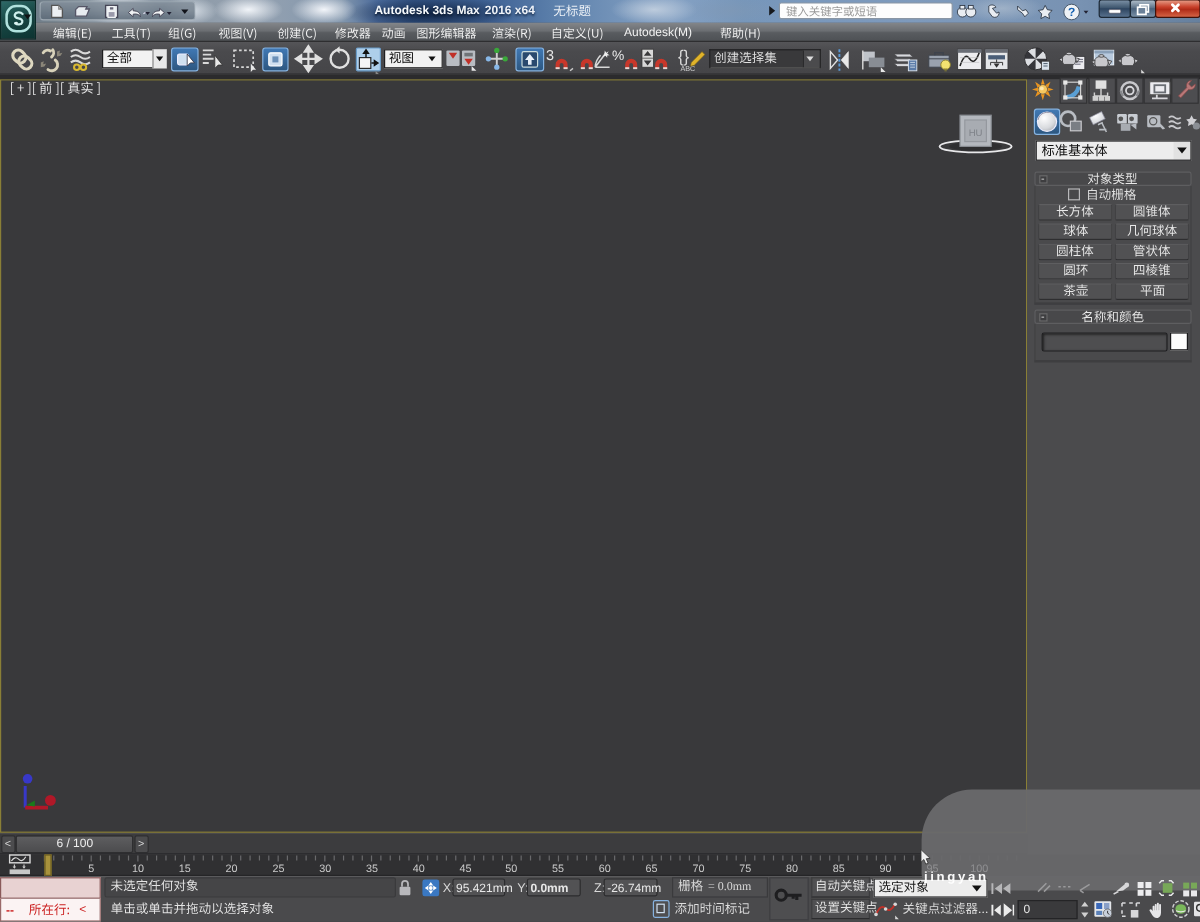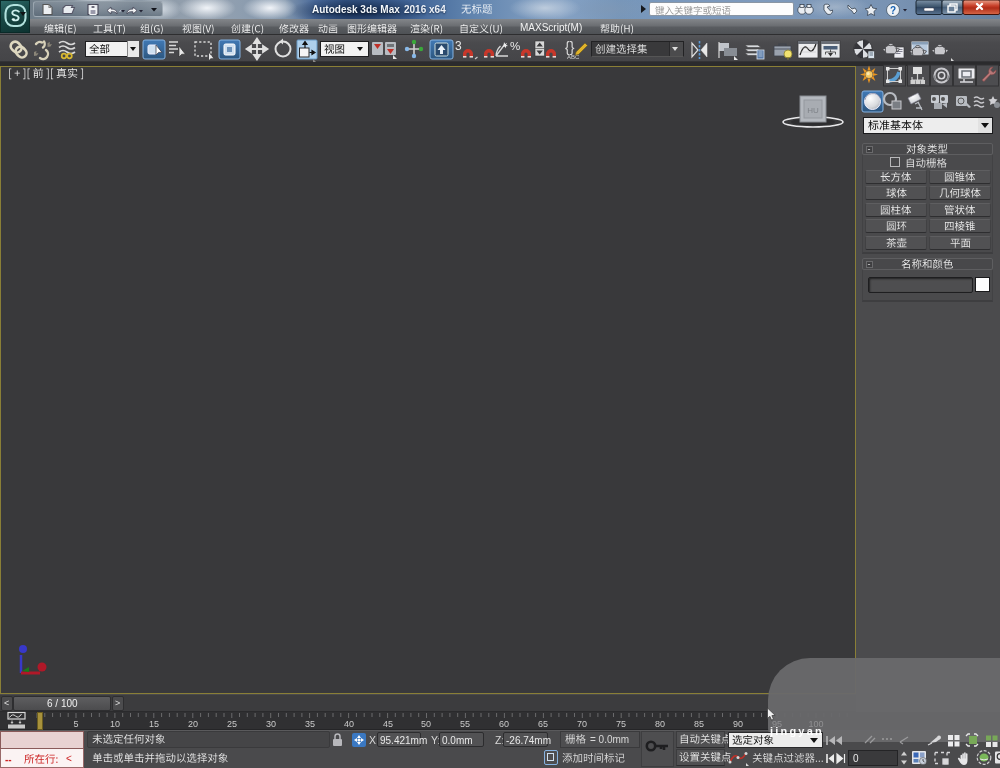--- a/index.html
+++ b/index.html
@@ -190,21 +190,21 @@
       </svg></div>
 <div class="abs" style="left:600px;top:22px"><svg width="34.0" height="12.5" viewBox="0 0 3404 1250" style="overflow:visible">
         <g fill="#f2f2f2" transform="translate(0,840)">
           <path transform="translate(0,0) scale(1,-1)" d="M274 840V761H66V700H274V627H87V568H274V544C274 528 272 510 266 490H50V429H237C206 384 154 340 69 311C86 297 110 273 122 257C231 300 291 366 322 429H540V490H344C348 510 350 528 350 544V568H513V627H350V700H534V761H350V840ZM584 798V303H656V733H827C800 690 767 640 734 596C822 547 855 502 855 466C855 445 848 431 830 423C818 419 803 416 788 415C759 413 723 414 680 418C692 401 702 374 704 355C743 351 786 352 820 355C840 357 863 363 880 371C913 389 930 417 929 461C929 506 900 554 814 607C856 657 900 718 938 770L886 801L873 798ZM150 262V-26H226V194H458V-78H536V194H789V58C789 45 785 41 768 40C752 40 693 40 629 41C639 23 651 -4 655 -24C739 -24 792 -24 824 -13C856 -2 866 19 866 56V262H536V341H458V262Z"></path>
           <path transform="translate(1000,0) scale(1,-1)" d="M633 840C633 763 633 686 631 613H466V542H628C614 300 563 93 371 -26C389 -39 414 -64 426 -82C630 52 685 279 700 542H856C847 176 837 42 811 11C802 -1 791 -4 773 -4C752 -4 700 -3 643 1C656 -19 664 -50 666 -71C719 -74 773 -75 804 -72C836 -69 857 -60 876 -33C909 10 919 153 929 576C929 585 929 613 929 613H703C706 687 706 763 706 840ZM34 95 48 18C168 46 336 85 494 122L488 190L433 178V791H106V109ZM174 123V295H362V162ZM174 509H362V362H174ZM174 576V723H362V576Z"></path>
           <path transform="translate(2000,0) scale(1,-1)" d="M239 -196 295 -171C209 -29 168 141 168 311C168 480 209 649 295 792L239 818C147 668 92 507 92 311C92 114 147 -47 239 -196Z"></path>
           <path transform="translate(2338,0) scale(1,-1)" d="M101 0H193V346H535V0H628V733H535V426H193V733H101Z"></path>
           <path transform="translate(3066,0) scale(1,-1)" d="M99 -196C191 -47 246 114 246 311C246 507 191 668 99 818L42 792C128 649 171 480 171 311C171 141 128 -29 42 -171Z"></path>
         </g>
       </svg></div>
-<div class="txt" style="left:520px;top:23px;font-size:10px;color:#f2f2f2;font-weight:normal;">MAXScript(M)</div>
+<div class="txt" style="left:520px;top:23px;font-size:10px;color:#f2f2f2;font-weight:normal;">Autodesk(M)</div>
 <div class="abs" style="left:0;top:0;width:30px;height:33px;background:linear-gradient(160deg,#2e6a68,#174744 45%,#0d3331);border:1px solid #0a2a28"></div>
 <svg class="abs" style="left:2px;top:3px" width="26" height="27">
 <rect x="3.5" y="2" width="20" height="21" rx="8" fill="none" stroke="#b2e2de" stroke-width="2.1"></rect>
 <path d="M16.8 8.6 c-1.8-1.9-5.6-1.6-6.4.5 -.7 1.9 1.1 2.9 3 3.3 1.9.4 3.8 1.2 3.1 3.2 -.7 2.1-4 2.3-5.9.8" fill="none" stroke="#cdeeec" stroke-width="1.9" stroke-linecap="round"></path>
 <ellipse cx="11.6" cy="16.2" rx="1.35" ry="1" fill="#dff4f2"></ellipse>
 </svg>
 <path d="">
 <div class="abs" style="left:20px;top:12px;width:0;height:0;border-top:4px solid #0f1214;border-left:3.5px solid transparent;border-right:3.5px solid transparent"></div>
 <div class="abs" style="left:0px;top:35px;width:1000px;height:27px;background:linear-gradient(180deg,#555558,#4a4a4d 30%,#454548);border-bottom:1px solid #333336"></div>
 <svg class="abs" style="left:0;top:35px" width="1000" height="27">
@@ -833,32 +833,32 @@
 <path d="M4 7 v-2.5 a2.5 2.5 0 0 1 5 0 v2.5" fill="none" stroke="#b8b8bc" stroke-width="1.5"></path>
 <rect x="21" y="1" width="14" height="14" rx="2" fill="#3a78c2"></rect>
 <path d="M28 3 l2 3 h-4z M28 13 l-2-3 h4z M23 8 l3-2 v4z M33 8 l-3-2 v4z" fill="#fff"></path>
 <circle cx="28" cy="8" r="1.6" fill="#fff"></circle>
 </svg>
 <div class="txt" style="left:369px;top:735px;font-size:10.5px;color:#d8d8d8;font-weight:normal;">X:</div>
 <div class="abs" style="left:377px;top:732px;width:44px;height:15px;background:#525254;border:1px solid #2c2c2e;border-radius:2px"></div>
 <div class="txt" style="left:380px;top:735.5px;font-size:10px;color:#e8e8e8;font-weight:normal;">95.421mm</div>
 <div class="txt" style="left:431px;top:735px;font-size:10.5px;color:#d8d8d8;font-weight:normal;">Y:</div>
 <div class="abs" style="left:439px;top:732px;width:45px;height:15px;background:#525254;border:1px solid #2c2c2e;border-radius:2px"></div>
-<div class="txt" style="left:442px;top:735.5px;font-size:10px;color:#e8e8e8;font-weight:normal;">0.0mm</div>
+<div class="txt" style="left:442px;top:735.5px;font-size:10px;color:#e8e8e8;font-weight:bold;">0.0mm</div>
 <div class="txt" style="left:495px;top:735px;font-size:10.5px;color:#d8d8d8;font-weight:normal;">Z:</div>
 <div class="abs" style="left:503px;top:732px;width:45px;height:15px;background:#525254;border:1px solid #2c2c2e;border-radius:2px"></div>
 <div class="txt" style="left:506px;top:735.5px;font-size:10px;color:#e8e8e8;font-weight:normal;">-26.74mm</div>
 <div class="abs" style="left:560px;top:731px;width:80px;height:17px;background:#4e4e50;border:1px solid #3a3a3c"></div>
 <div class="abs" style="left:565px;top:733px"><svg width="21.0" height="13.1" viewBox="0 0 2000 1250" style="overflow:visible">
           <g fill="#d8d8d8" transform="translate(0,840)">
             <path transform="translate(0,0) scale(1,-1)" d="M670 803V442H606V803H393V442H335V371H392C389 234 373 72 296 -47C311 -53 338 -71 349 -83C431 44 451 224 454 371H543V9C543 -1 539 -4 529 -4C520 -5 492 -5 461 -4C470 -21 479 -50 482 -68C529 -68 558 -67 579 -55C600 -44 606 -24 606 9V371H670V367C670 235 666 66 613 -51C629 -57 658 -72 670 -82C727 38 734 228 734 367V371H832V-3C832 -13 829 -17 819 -17C809 -17 780 -18 748 -17C757 -34 767 -65 770 -82C818 -82 848 -81 870 -70C891 -58 898 -37 898 -3V371H960V442H898V803ZM832 442H734V738H832ZM543 442H455V738H543ZM163 840V628H53V558H160C136 421 86 260 32 172C44 156 62 128 71 108C105 165 137 251 163 343V-79H231V419C255 374 281 321 293 291L336 353C321 379 254 488 231 520V558H324V628H231V840Z"></path>
             <path transform="translate(1000,0) scale(1,-1)" d="M575 667H794C764 604 723 546 675 496C627 545 590 597 563 648ZM202 840V626H52V555H193C162 417 95 260 28 175C41 158 60 129 67 109C117 175 165 284 202 397V-79H273V425C304 381 339 327 355 299L400 356C382 382 300 481 273 511V555H387L363 535C380 523 409 497 422 484C456 514 490 550 521 590C548 543 583 495 626 450C541 377 441 323 341 291C356 276 375 248 384 230C410 240 436 250 462 262V-81H532V-37H811V-77H884V270L930 252C941 271 962 300 977 315C878 345 794 392 726 449C796 522 853 610 889 713L842 735L828 732H612C628 761 642 791 654 822L582 841C543 739 478 641 403 570V626H273V840ZM532 29V222H811V29ZM511 287C570 318 625 356 676 401C725 358 782 319 847 287Z"></path>
           </g>
         </svg></div>
-<div class="txt" style="left:590px;top:734.5px;font-size:10px;color:#d8d8d8;font-weight:normal;">= 0.0mm</div>
+<div class="txt" style="left:590px;top:734.5px;font-size:10px;color:#d8d8d8;font-weight:normal;font-family:Liberation Serif, serif;">= 0.0mm</div>
 <div class="abs" style="left:544px;top:750px;width:14px;height:15px;background:#4e4e50;border:1px solid #86b2e0;border-radius:2px"></div>
 <div class="abs" style="left:547px;top:753px;width:7px;height:8px;border:1.5px solid #d0e0f0"></div>
 <div class="abs" style="left:562px;top:752px"><svg width="63.0" height="13.1" viewBox="0 0 6000 1250" style="overflow:visible">
           <g fill="#dcdcdc" transform="translate(0,840)">
             <path transform="translate(0,0) scale(1,-1)" d="M407 289C384 213 342 126 280 75L335 34C400 92 441 186 466 266ZM643 254C672 187 701 99 709 40L770 63C760 120 732 207 699 273ZM766 281C823 205 883 100 907 31L970 63C944 132 884 233 825 309ZM533 397V3C533 -9 529 -13 515 -13C502 -13 459 -14 409 -12C418 -33 427 -60 430 -80C497 -80 541 -79 568 -68C595 -57 603 -37 603 2V397ZM85 777C143 748 213 701 246 667L291 728C256 761 186 804 129 831ZM38 506C98 480 170 437 205 405L248 466C212 498 140 537 79 561ZM60 -25 127 -67C171 22 221 139 259 239L199 281C157 173 100 49 60 -25ZM327 783V713H548C537 667 522 622 503 579H281V508H466C416 427 347 357 254 311C268 297 290 270 300 254C414 313 494 403 550 508H676C732 408 826 316 922 270C933 288 956 314 971 328C888 363 807 431 754 508H954V579H584C601 622 615 667 627 713H920V783Z"></path>
             <path transform="translate(1000,0) scale(1,-1)" d="M572 716V-65H644V9H838V-57H913V716ZM644 81V643H838V81ZM195 827 194 650H53V577H192C185 325 154 103 28 -29C47 -41 74 -64 86 -81C221 66 256 306 265 577H417C409 192 400 55 379 26C370 13 360 9 345 10C327 10 284 10 237 14C250 -7 257 -39 259 -61C304 -64 350 -65 378 -61C407 -57 426 -48 444 -22C475 21 482 167 490 612C490 623 490 650 490 650H267L269 827Z"></path>
             <path transform="translate(2000,0) scale(1,-1)" d="M474 452C527 375 595 269 627 208L693 246C659 307 590 409 536 485ZM324 402V174H153V402ZM324 469H153V688H324ZM81 756V25H153V106H394V756ZM764 835V640H440V566H764V33C764 13 756 6 736 6C714 4 640 4 562 7C573 -15 585 -49 590 -70C690 -70 754 -69 790 -56C826 -44 840 -22 840 33V566H962V640H840V835Z"></path>
             <path transform="translate(3000,0) scale(1,-1)" d="M91 615V-80H168V615ZM106 791C152 747 204 684 227 644L289 684C265 726 211 785 164 827ZM379 295H619V160H379ZM379 491H619V358H379ZM311 554V98H690V554ZM352 784V713H836V11C836 -2 832 -6 819 -7C806 -7 765 -8 723 -6C733 -25 743 -57 747 -75C808 -75 851 -75 878 -63C904 -50 913 -31 913 11V784Z"></path>
             <path transform="translate(4000,0) scale(1,-1)" d="M466 764V693H902V764ZM779 325C826 225 873 95 888 16L957 41C940 120 892 247 843 345ZM491 342C465 236 420 129 364 57C381 49 411 28 425 18C479 94 529 211 560 327ZM422 525V454H636V18C636 5 632 1 617 0C604 0 557 -1 505 1C515 -22 526 -54 529 -76C599 -76 645 -74 674 -62C703 -49 712 -26 712 17V454H956V525ZM202 840V628H49V558H186C153 434 88 290 24 215C38 196 58 165 66 145C116 209 165 314 202 422V-79H277V444C311 395 351 333 368 301L412 360C392 388 306 498 277 531V558H408V628H277V840Z"></path>
             <path transform="translate(5000,0) scale(1,-1)" d="M124 769C179 720 249 652 280 608L335 661C300 703 230 769 176 815ZM200 -61V-60C214 -41 242 -20 408 98C400 113 389 143 384 163L280 92V526H46V453H206V93C206 44 175 10 157 -4C171 -17 192 -45 200 -61ZM419 770V695H816V442H438V57C438 -41 474 -65 586 -65C611 -65 790 -65 816 -65C925 -65 951 -20 962 143C940 148 908 161 889 175C884 33 874 7 812 7C773 7 621 7 591 7C527 7 515 16 515 56V370H816V318H891V770Z"></path>

